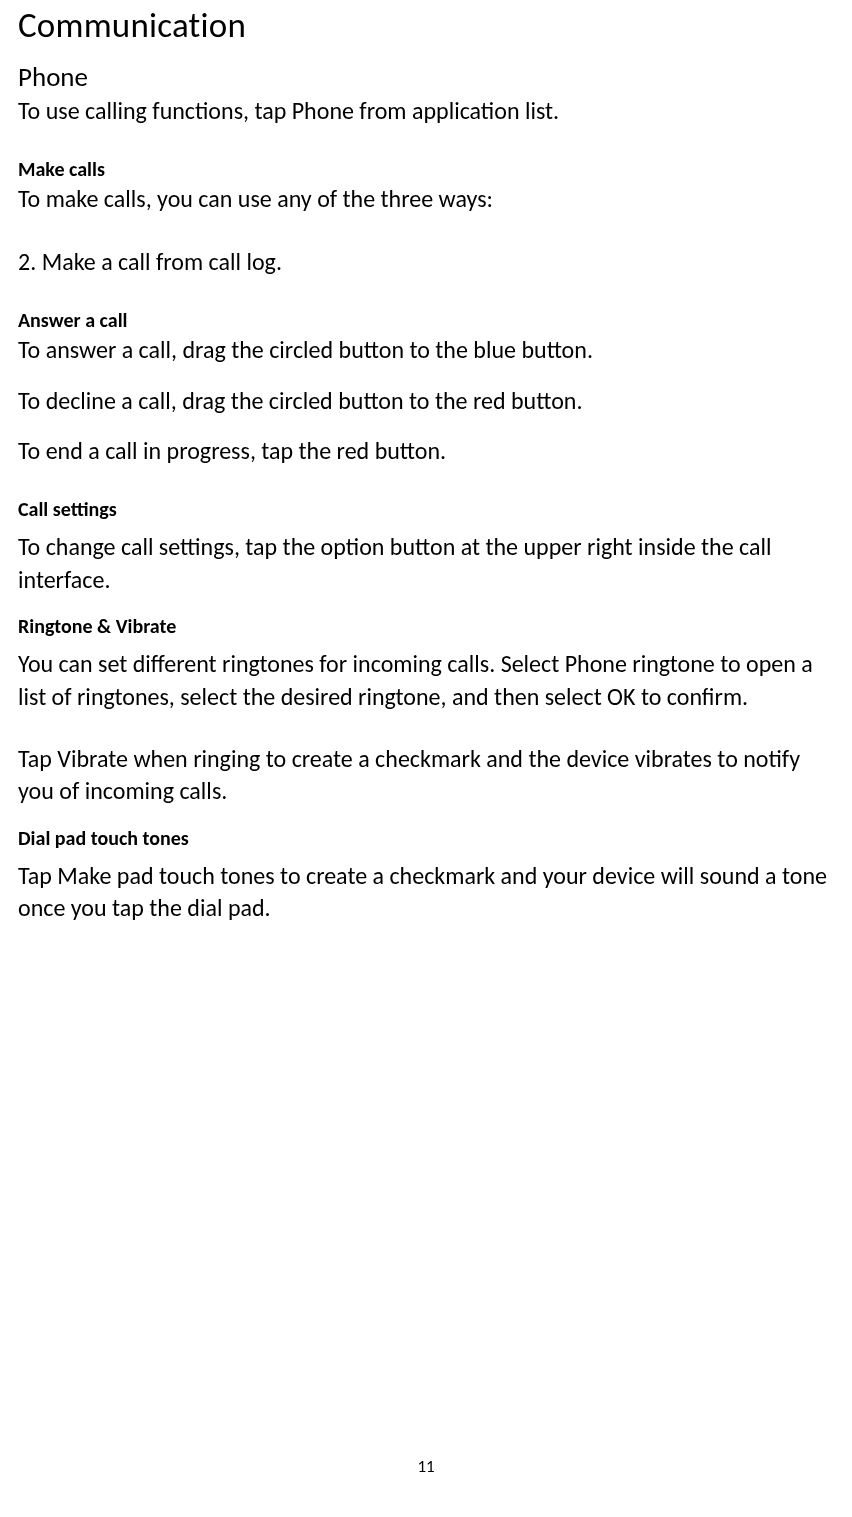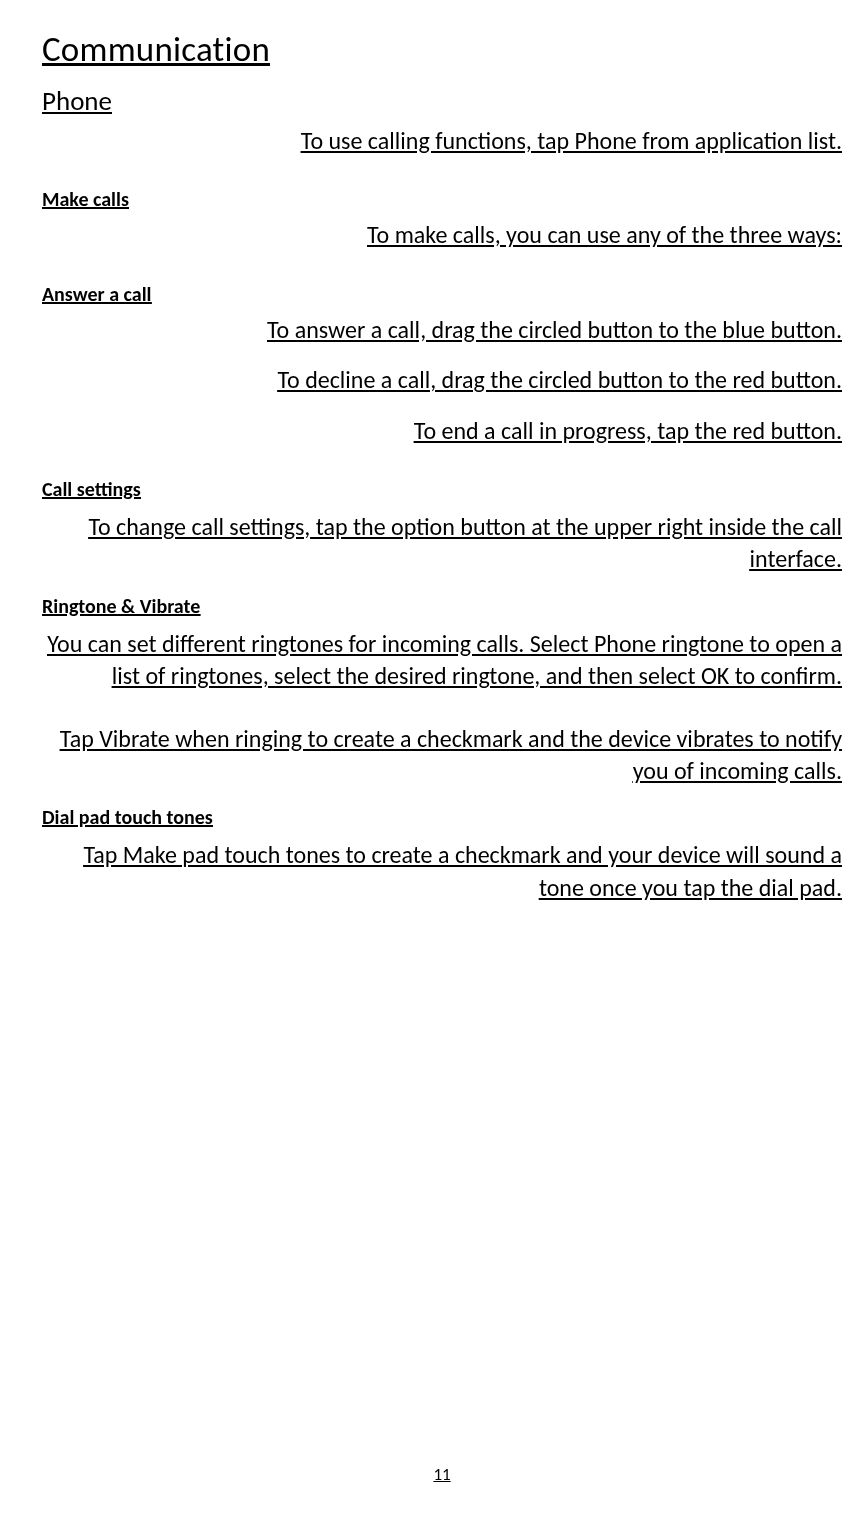--- a/index.html
+++ b/index.html
@@ -1,19 +1,18 @@
 <!DOCTYPE html>
 <html><head>
   <meta charset="utf-8">
   <style>
     * {
-      margin: 8px;
+      margin: 0;
       padding: 0;
       box-sizing: border-box;
-      text-decoration: underline;
     }
     body {
       width: 852px;
       height: 1517px;
       background: #ffffff;
       font-family: Calibri, 'Segoe UI', Arial, sans-serif;
       color: #000000;
       padding: 4px 18px 0 18px;
       position: relative;
     }
@@ -30,21 +29,20 @@
     }
     .h3 {
       font-size: 20px;
       font-weight: 700;
       margin-bottom: 2px;
     }
     .p {
       font-size: 24px;
       font-weight: 400;
       line-height: 1.35;
-      text-align: right;
     }
     .block {
       margin-bottom: 30px;
     }
     .block-sm {
       margin-bottom: 18px;
     }
     .block-xs {
       margin-bottom: 10px;
     }
@@ -67,20 +65,21 @@
 
 <h1 class="h1">Communication</h1>
 
 <h2 class="h2">Phone</h2>
 <p class="p block">To use calling functions, tap Phone from application list.</p>
 
 <h3 class="h3">Make calls</h3>
 <p class="p block">To make calls, you can use any of the three ways:</p>
 
 <div class="block">
+  <div class="list-item">2. Make a call from call log.</div>
 </div>
 
 <h3 class="h3">Answer a call</h3>
 <p class="p block-sm">To answer a call, drag the circled button to the blue button.</p>
 <p class="p block-sm">To decline a call, drag the circled button to the red button.</p>
 <p class="p block">To end a call in progress, tap the red button.</p>
 
 <h3 class="h3 block-xs">Call settings</h3>
 <p class="p block-sm">To change call settings, tap the option button at the upper right inside the call interface.</p>
 

